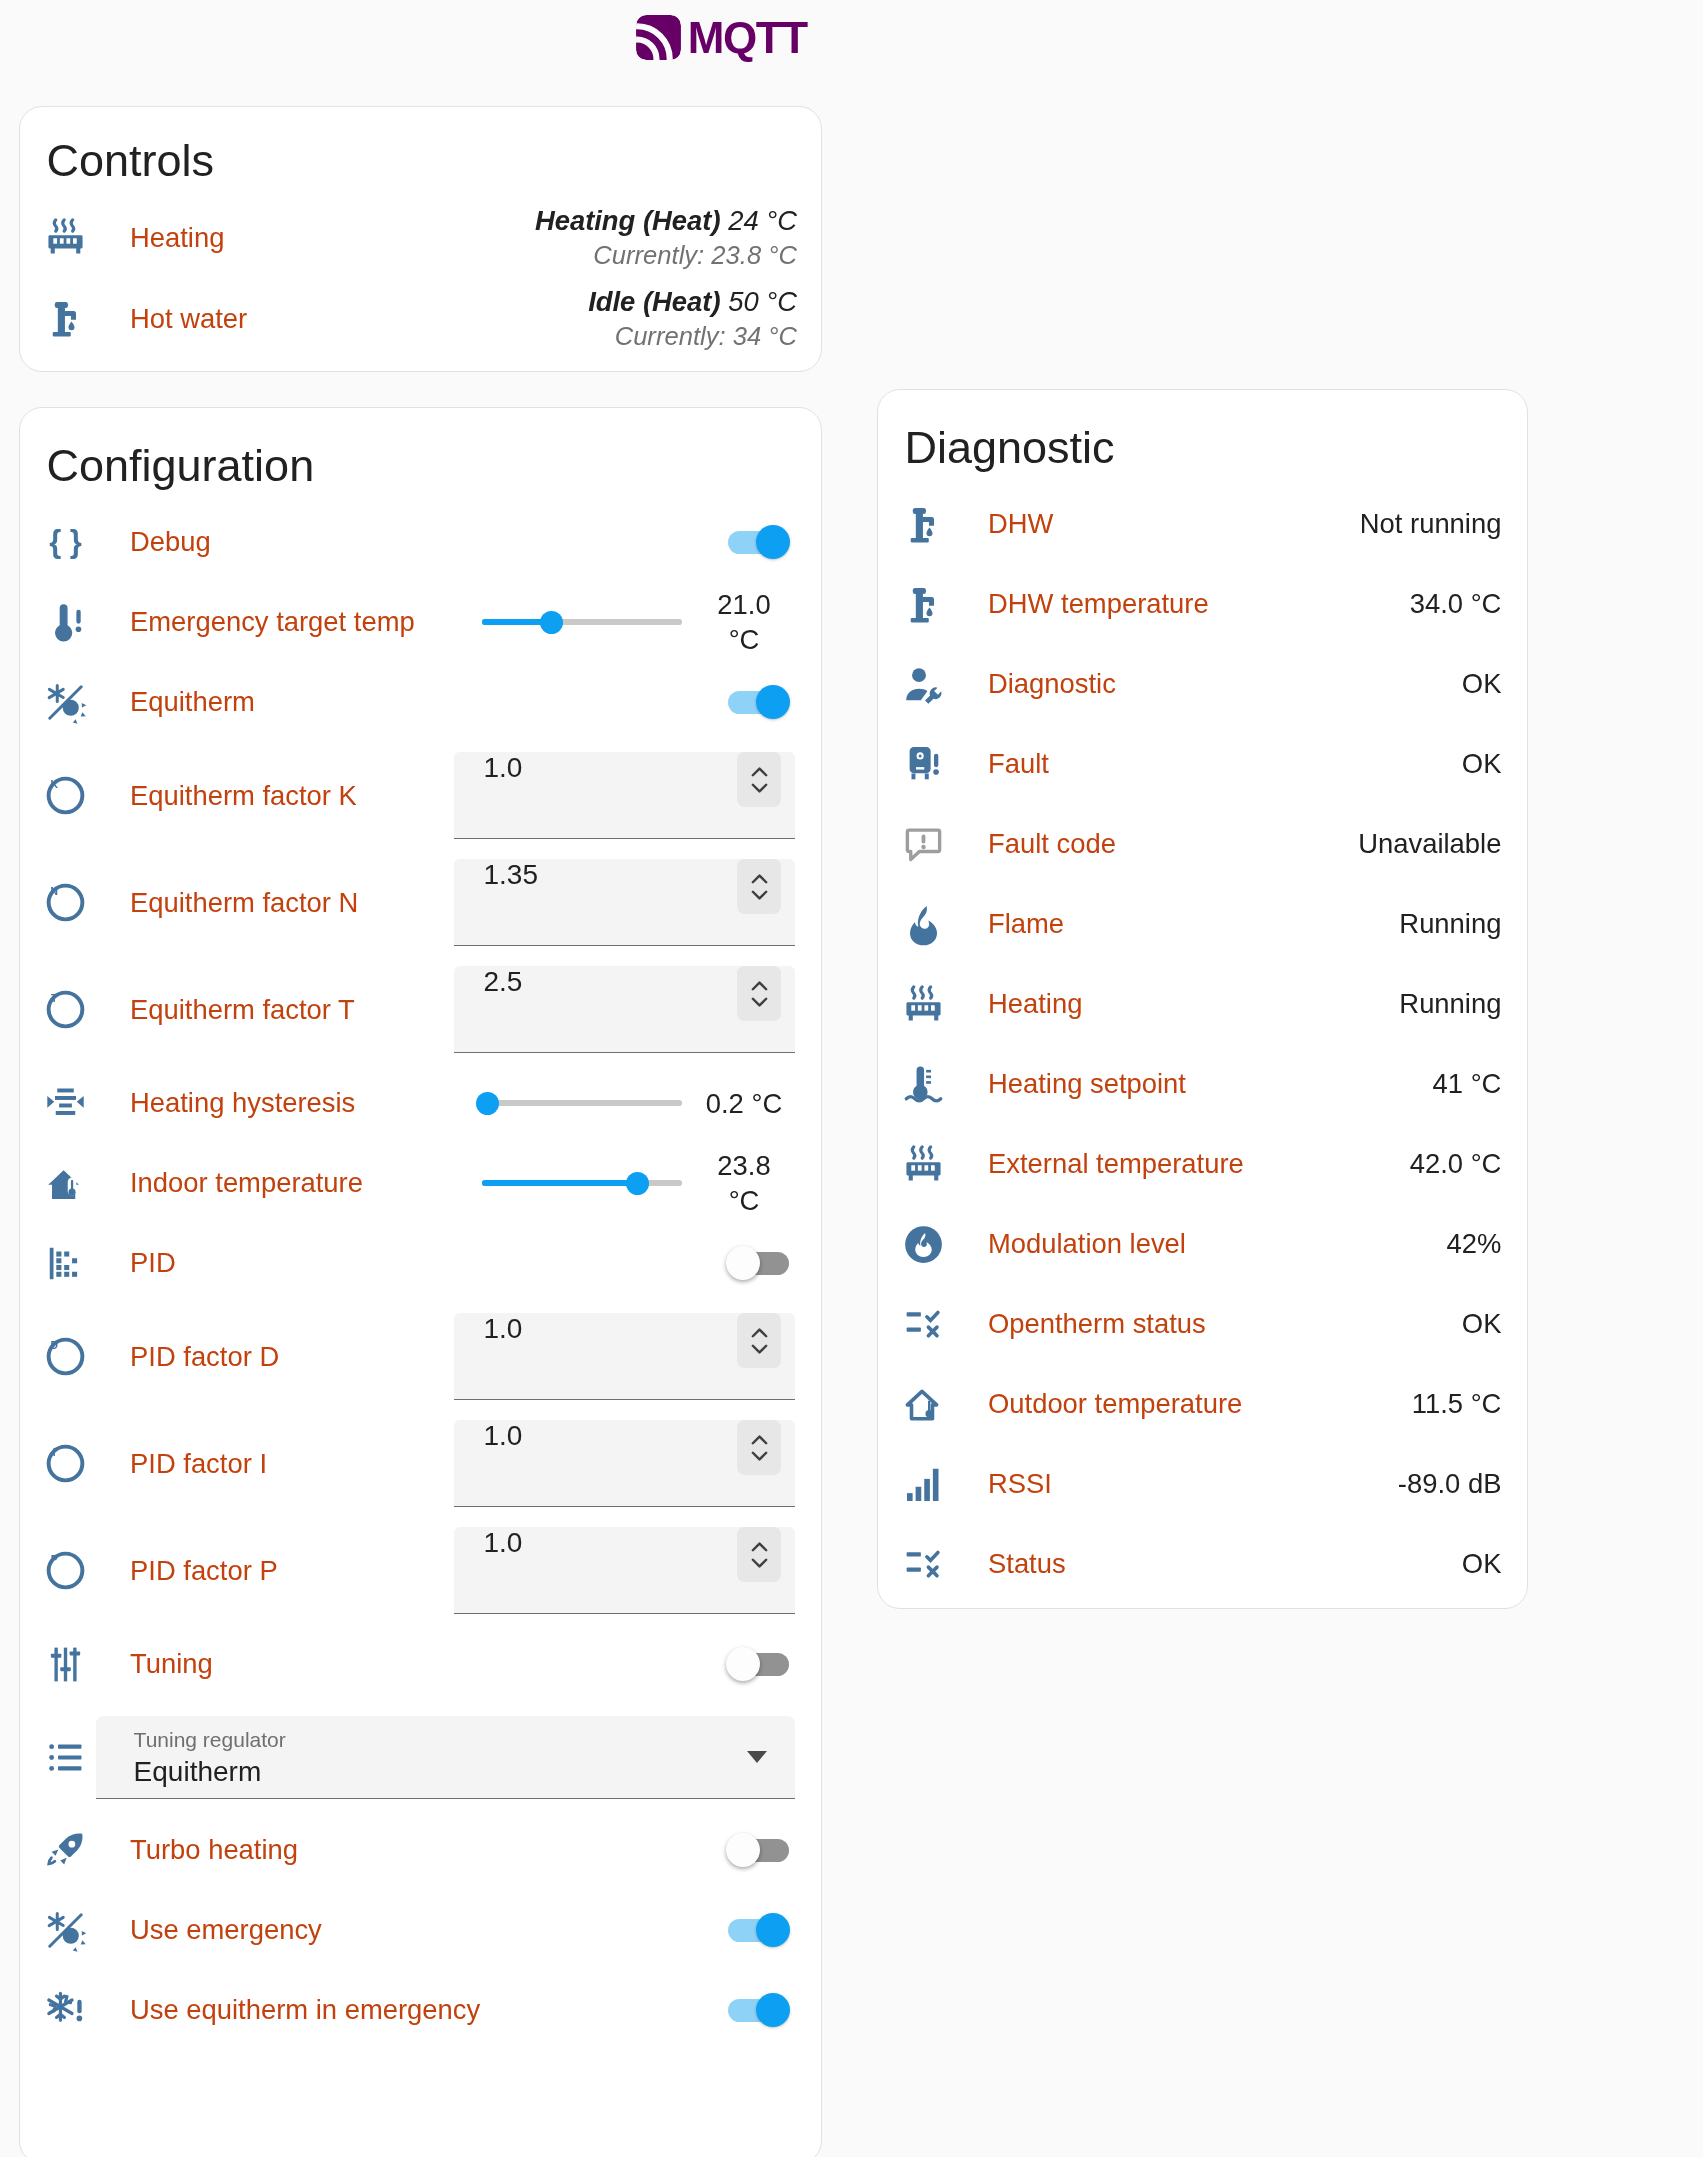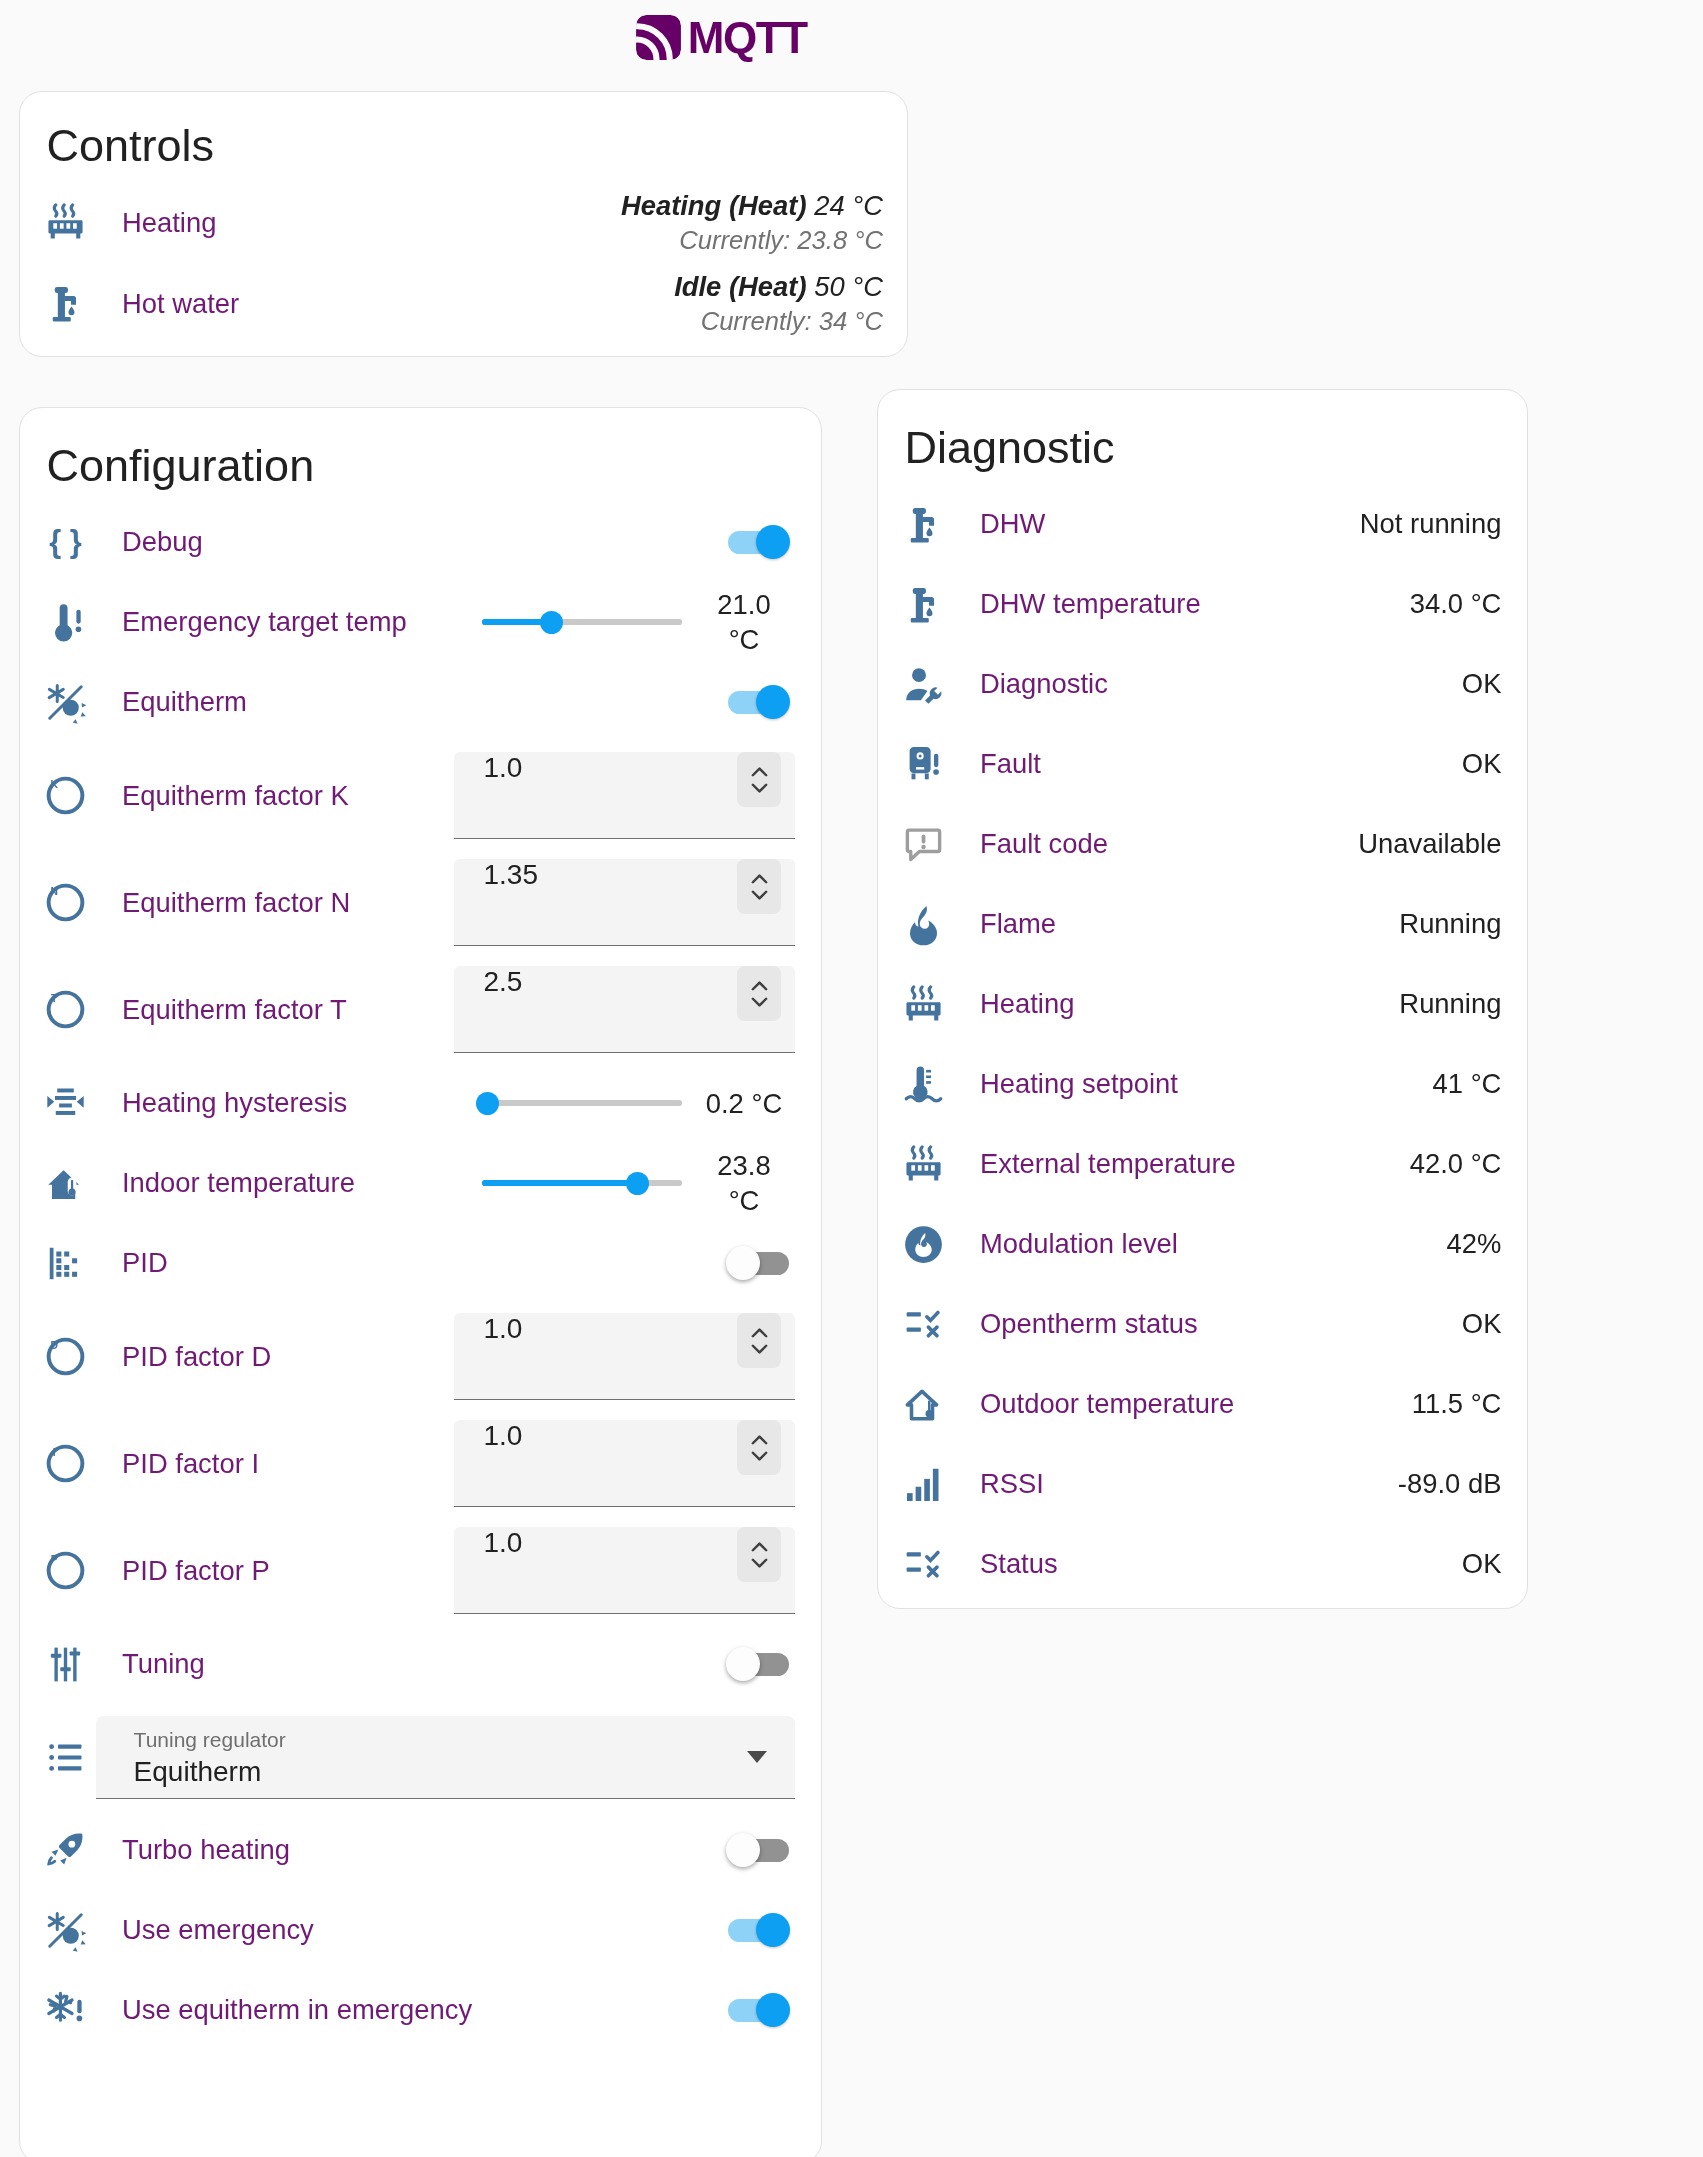--- a/index.html
+++ b/index.html
@@ -7,37 +7,37 @@
     width:1703px; height:2158px; position:relative;
     background:#fafafa; font-family:"Liberation Sans", sans-serif;
     color:#212121; overflow:hidden;
   }
   
   .logo { position:absolute; left:634px; top:11.4px; height:53px; display:flex; align-items:center; }
   .logo svg { width:49px; height:49px; display:block; }
   .logo-text { font-size:44px; font-weight:800; letter-spacing:-1.4px; margin-left:4.7px; }
   
   .card { position:absolute; background:#fff; border:0.9px solid #e1e1e1; border-radius:23px; box-sizing:border-box; overflow:hidden; }
-  #card-controls   { left:19px;  top:91px;  width:889px; height:266px; }
+  #card-controls   { left:19px;  top:106px;  width:803px; height:266px; }
   #card-config     { left:19px;  top:407px; width:803px; height:1757px; }
   #card-diagnostic { left:877px; top:389px; width:651px; height:1220px; }
   .card-title { font-size:45px; color:#212121; padding:32px 26.5px 0; height:62px; }
   #card-controls .card-title { padding-top:28px; height:62px; }
   
   .row { display:flex; align-items:center; padding:0 32px 0 23px; box-sizing:border-box; }
   .r-s { height:80px; }           
   .r-n { height:107px; padding-right:26.5px; } 
   .r-sel { height:106px; padding-right:26.5px; } 
   .r-c { height:81px; padding-right:24px; }    
   .r-d { height:80px; padding-right:25.6px; }  
   .r-sl { padding-right:24px; }                
   .icon { width:45px; height:45px; margin-right:34px; flex:none; color:#44739e; display:block; }
   .icon.gray { color:#9e9e9e; }
   .r-sel .icon { margin-right:7.6px; }
-  .lbl { font-size:27.4px; color:#701a75; flex:1; white-space:nowrap; }
+  .lbl { font-size:27.4px; color:#c2410c; flex:1; white-space:nowrap;margin-left:8px; }
   .val { font-size:27.4px; color:#212121; white-space:nowrap; }
   
   .cright { text-align:right; line-height:35px; margin-left:auto;font-style:italic; }
   .cstate { font-size:27.4px; color:#212121; white-space:nowrap; }
   .cstate .b { font-weight:bold; }
   .csec { font-size:25.6px; color:#727272; white-space:nowrap; }
   
   .toggle { position:relative; width:61px; height:34px; flex:none; cursor:pointer; }
   .tg-track { position:absolute; left:0; top:5.7px; width:61px; height:23px; border-radius:11.4px; background:#929292; }
   .tg-knob  { position:absolute; left:-1.9px; top:0; width:34px; height:34px; border-radius:50%; background:#fdfdfd; box-shadow:0 1.9px 4.7px rgba(0,0,0,.35); }

